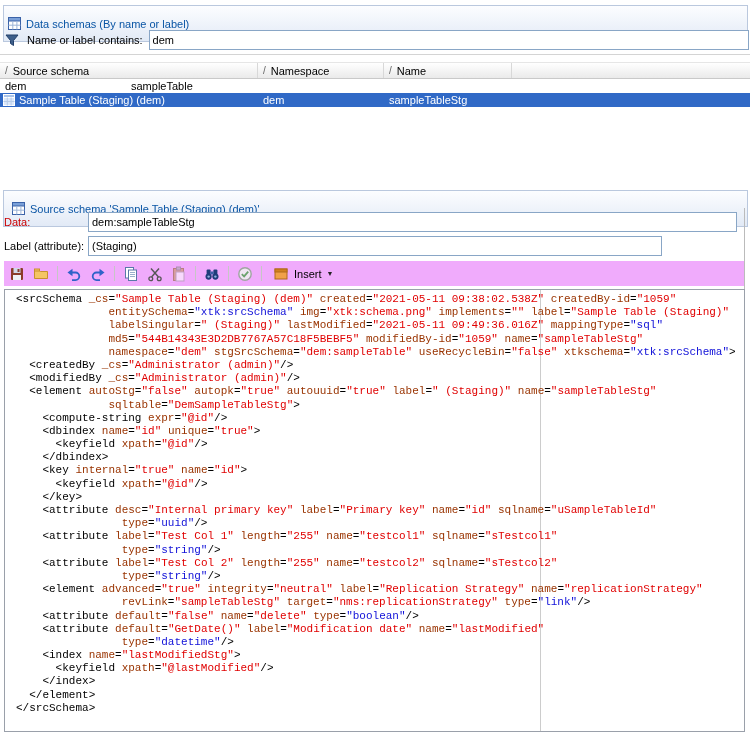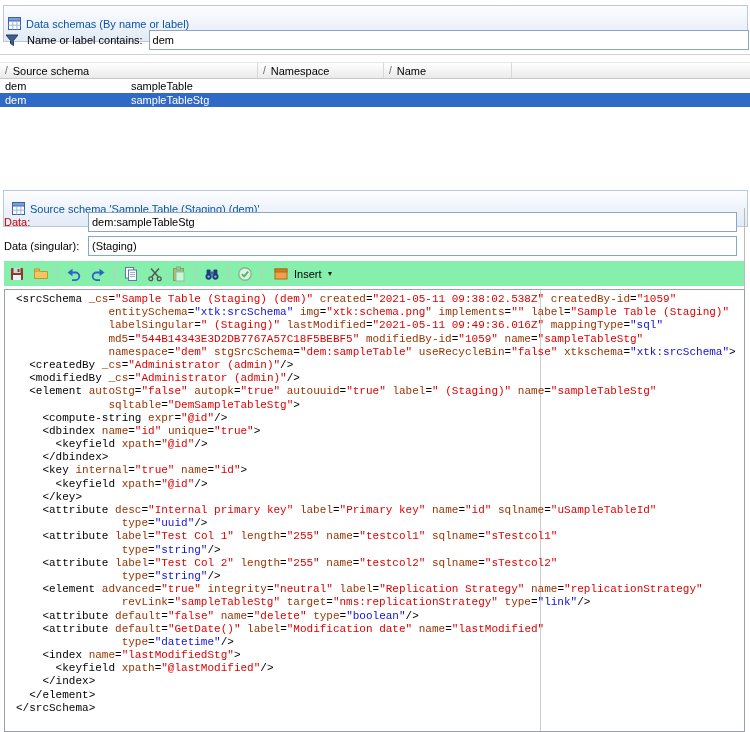--- a/index.html
+++ b/index.html
@@ -37,25 +37,25 @@
   .td{padding-left:5px;box-sizing:border-box;white-space:nowrap;overflow:hidden;}
   .td.c1{width:258px;display:flex;align-items:center;gap:4px;padding-left:3px;}
   .td.c2{width:126px}.td.c3{width:128px}.td.c4{flex:1}
   .tr.selected{background:#3069c6;color:#fff;}
 
   
   .flabel{position:absolute;left:4px;white-space:nowrap;}
   #name-label{top:216px;color:#cc0000;}
   #singular-label{top:240px;color:#000;}
   #name-input{position:absolute;left:88px;top:212px;width:649px;}
-  #singular-input{position:absolute;left:88px;top:236px;width:649px;}
+  #singular-input{position:absolute;left:88px;top:236px;width:574px;}
 
   
   #toolbar{position:absolute;left:4px;top:261px;right:5px;height:25px;
-    display:flex;align-items:center;gap:2px;background:#86efac;padding-left:2px;box-sizing:border-box;}
+    display:flex;align-items:center;gap:2px;background:#f0abfc;padding-left:2px;box-sizing:border-box;}
   .tbtn{width:22px;height:20px;display:flex;align-items:center;justify-content:center;flex:0 0 auto;}
   .tsep{width:1px;height:15px;background:#c6c6c6;margin:0 3px;flex:0 0 auto;}
   #insert-btn{display:flex;align-items:center;gap:5px;height:20px;padding:0 6px;}
   #insert-caret{font-size:7px;color:#222;}
 
   
   #editor{position:absolute;left:4px;top:289px;right:5px;bottom:0;
     border:1px solid #9aa0aa;background:#fff;overflow:hidden;box-sizing:border-box;}
   #guide{position:absolute;left:535px;top:0;bottom:0;width:1px;background:#cccccc;z-index:0;}
   #code-pre{position:relative;z-index:1;margin:0;padding:3px 0 0 11px;
@@ -111,20 +111,32 @@
     <div class="th c4"></div>
   </div>
 
   <div class="tr">
     <div class="td c2">dem</div>
     <div class="td c3">sampleTable</div>
     <div class="td c4"></div>
   </div>
 
   <div class="tr selected">
+    <div class="td c1">
+      <span style="display:flex">
+        <svg width="12" height="12" viewBox="0 0 12 12">
+            <rect x="0.5" y="0.5" width="11" height="11" fill="#dce8fa" stroke="#ffffff"></rect>
+            <rect x="0.5" y="0.5" width="11" height="3" fill="#aac4ea" stroke="#ffffff"></rect>
+            <line x1="4.3" y1="3.5" x2="4.3" y2="11.5" stroke="#b8cce8"></line>
+            <line x1="8.1" y1="3.5" x2="8.1" y2="11.5" stroke="#b8cce8"></line>
+            <line x1="0.5" y1="7.5" x2="11.5" y2="7.5" stroke="#b8cce8"></line>
+          </svg>
+      </span>
+      <span>Sample Table (Staging) (dem)</span>
+    </div>
     <div class="td c2">dem</div>
     <div class="td c3">sampleTableStg</div>
     <div class="td c4"></div>
   </div>
 </div>
 
 <div class="band" id="band2">
   <span style="display:flex">
     <svg width="13" height="13" viewBox="0 0 13 13">
         <rect x="0.5" y="0.5" width="12" height="12" fill="#ffffff" stroke="#3a62a8"></rect>
@@ -133,21 +145,21 @@
         <line x1="8.9" y1="4" x2="8.9" y2="12.5" stroke="#9db6d8"></line>
         <line x1="0.5" y1="8.2" x2="12.5" y2="8.2" stroke="#9db6d8"></line>
       </svg>
   </span>
   <span>Source schema 'Sample Table (Staging) (dem)'</span>
 </div>
 
 <div class="flabel" id="name-label">Data:</div>
 <input id="name-input" class="field" type="text" value="dem:sampleTableStg" style="">
 
-<div class="flabel" id="singular-label">Data (singular):</div>
+<div class="flabel" id="singular-label">Label (attribute):</div>
 <input id="singular-input" class="field" type="text" value="(Staging)" style="">
 
 <div id="toolbar">
   <div class="tbtn">
     <span style="display:flex">
       <svg width="16" height="16" viewBox="0 0 16 16">
           <rect x="2" y="2" width="12" height="12" rx="1" fill="#8a3b2a"></rect>
           <rect x="4.5" y="2" width="7" height="5" fill="#cfd8e8"></rect>
           <rect x="8.5" y="3" width="2" height="3" fill="#8a3b2a"></rect>
           <rect x="4" y="9" width="8" height="5" fill="#eef1f6"></rect>

